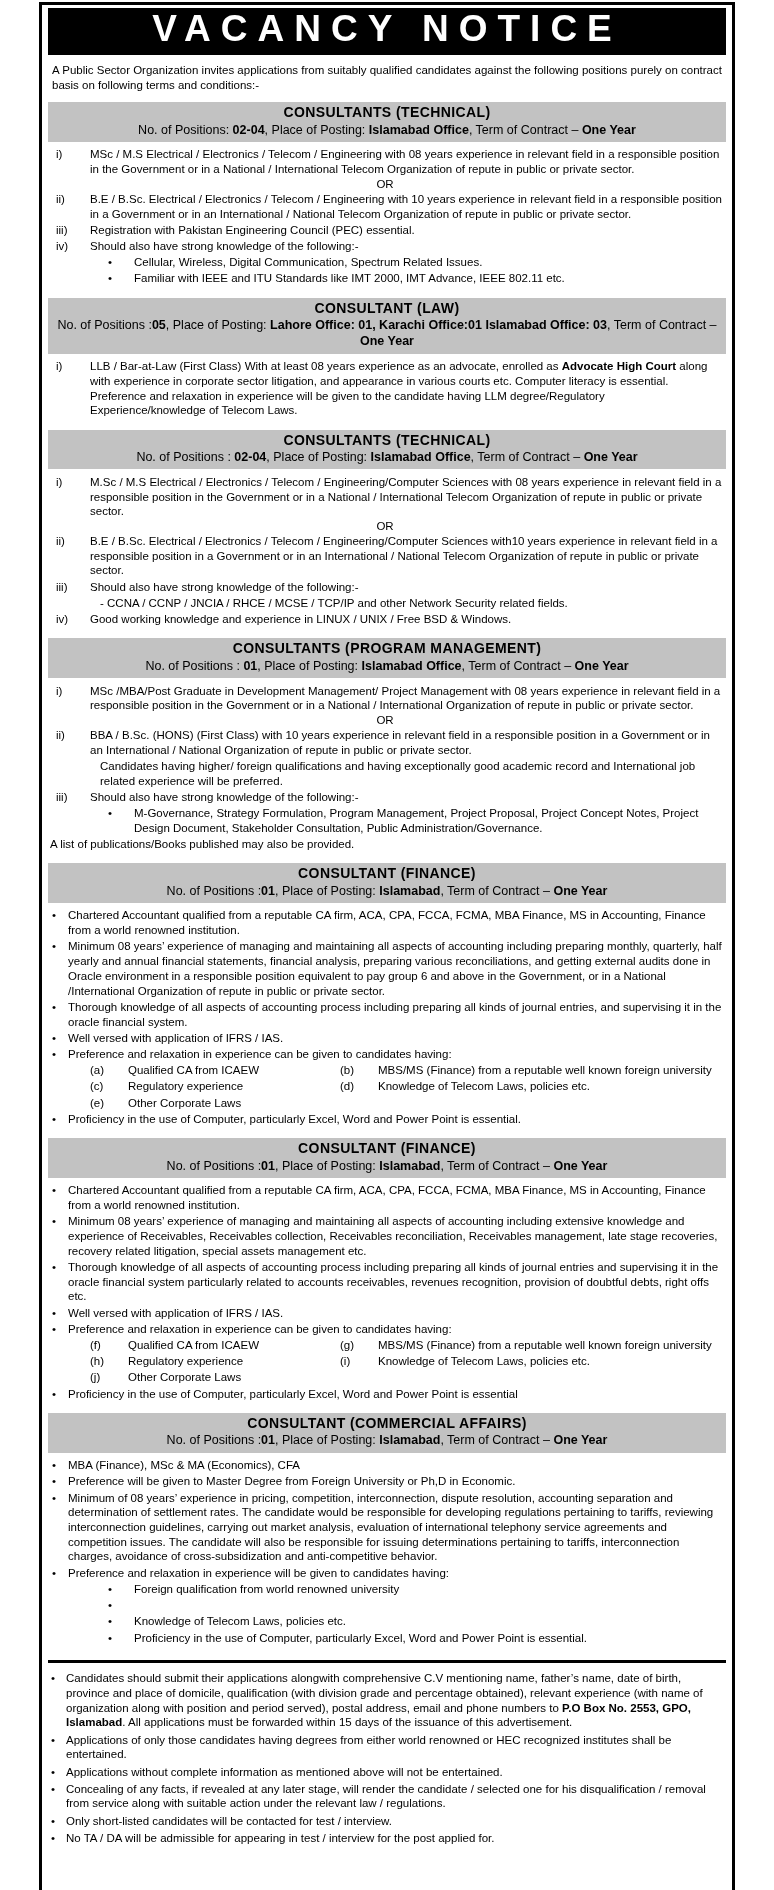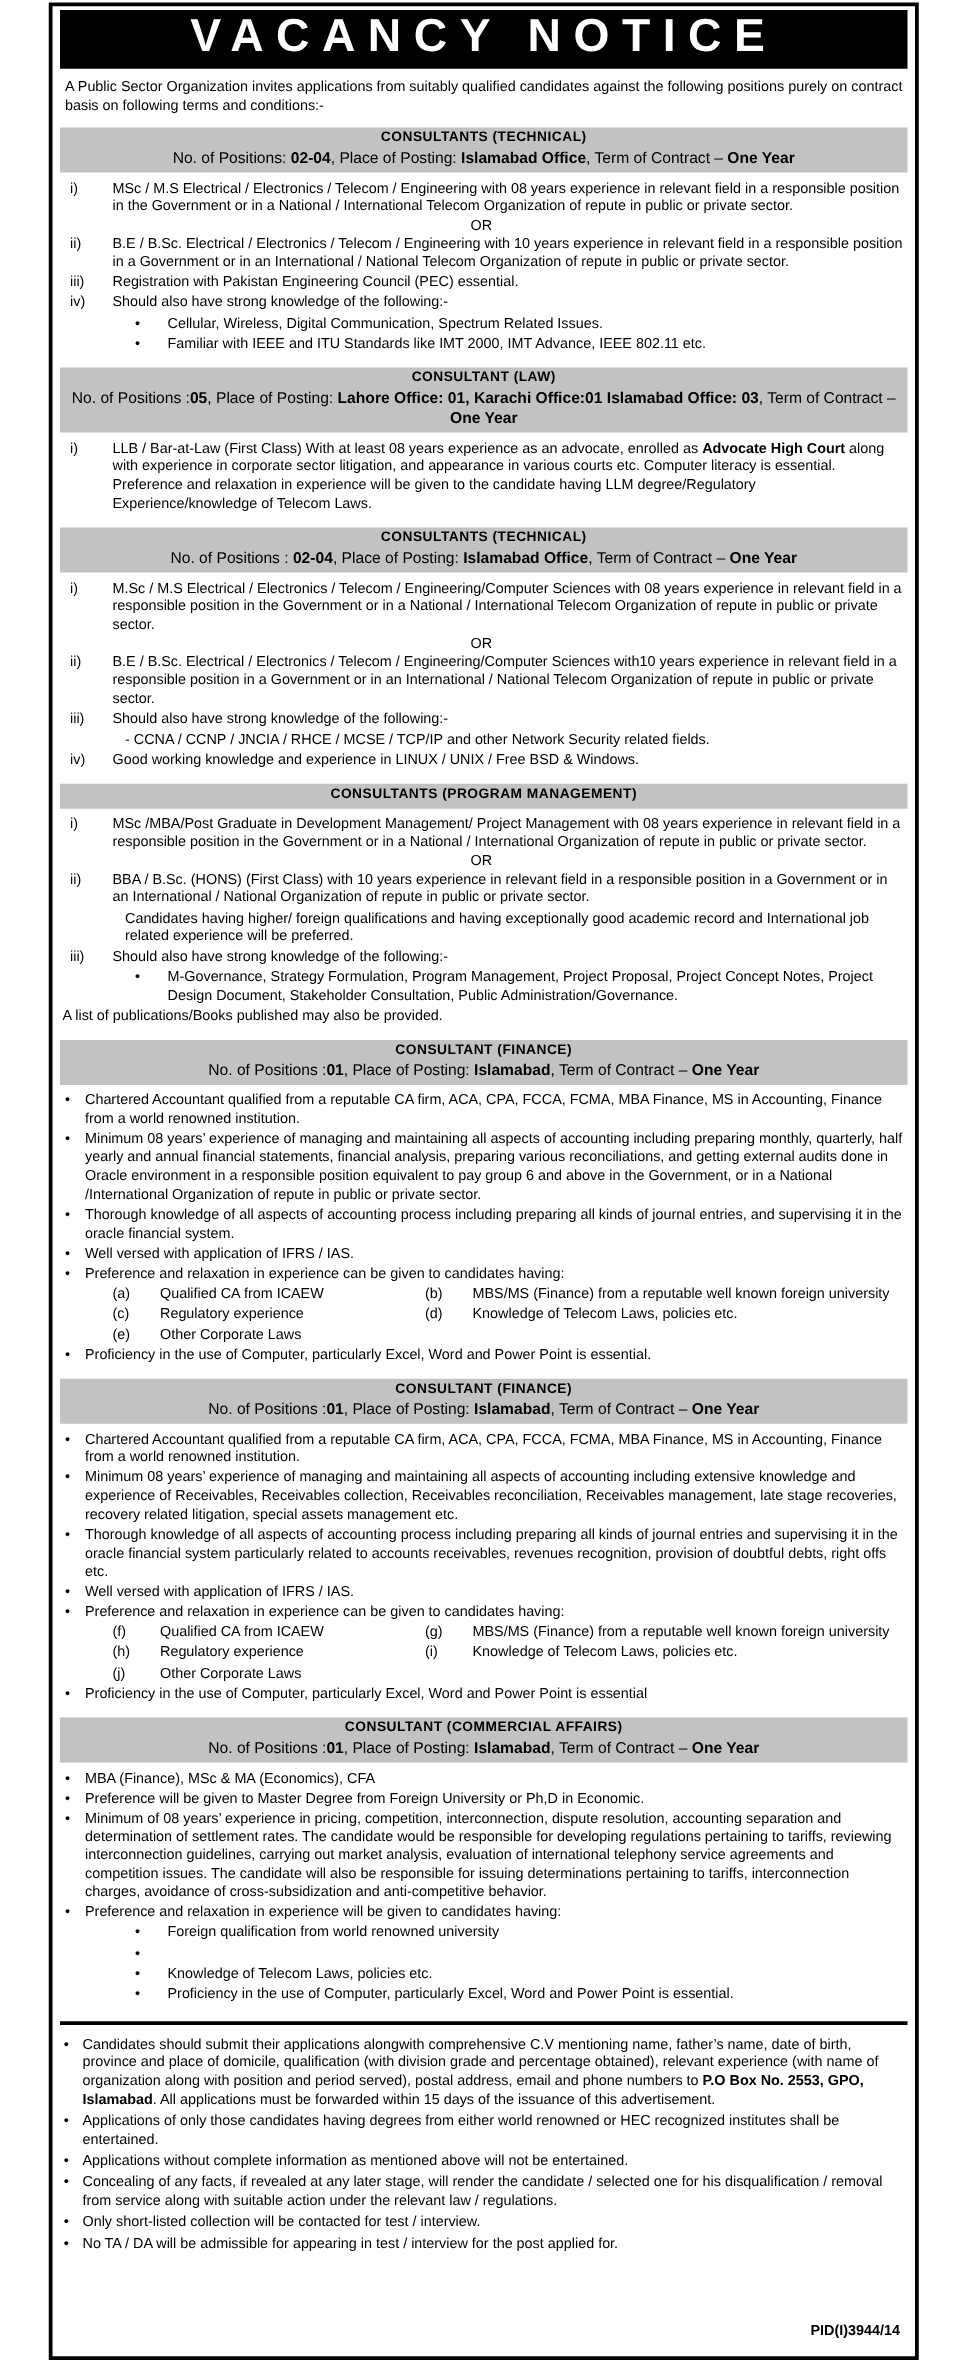--- a/index.html
+++ b/index.html
@@ -38,21 +38,21 @@
     line-height:1.32;
     padding:2px 6px 4px 6px;
   }
   .section-header {
     background:var(--bar-bg,#c2c2c2);
     text-align:center;
     padding:2px 8px 4px;
     margin:5px 2px 3px 2px;
   }
   .section-heading {
-    font-size:11px;
+    font-size:14px;
     font-weight:700;
     letter-spacing:.4px;
     line-height:1.25;
   }
   .section-meta {
     font-size:12.5px;
     line-height:1.3;
   }
   .b { font-weight:700; }
   .section-body { padding:1px 6px 5px 2px; }
@@ -177,20 +177,21 @@
           </div>
           <div class="row numbered">
             <span class="lbl">iv)</span>
             <div class="txt">Good working knowledge and experience in LINUX / UNIX / Free BSD &amp; Windows.</div>
           </div>
         </div>
       </section>
       <section class="notice-section">
         <div class="section-header">
           <h2 class="section-heading">CONSULTANTS (PROGRAM MANAGEMENT)</h2>
+          <p class="section-meta"><span>No. of Positions : </span><span class="b">01</span><span>, Place of Posting: </span><span class="b">Islamabad Office</span><span>, Term of Contract – </span><span class="b">One Year</span></p>
         </div>
         <div class="section-body">
           <div class="row numbered">
             <span class="lbl">i)</span>
             <div class="txt">MSc /MBA/Post Graduate in Development Management/ Project Management with 08 years experience in relevant field in a responsible position in the Government or in a National / International Organization of repute in public or private sector.</div>
           </div>
           <div class="or-row">OR</div>
           <div class="row numbered">
             <span class="lbl">ii)</span>
             <div class="txt">BBA / B.Sc. (HONS) (First Class) with 10 years experience in relevant field in a responsible position in a Government or in an International / National Organization of repute in public or private sector.</div>
@@ -381,21 +382,21 @@
         <div class="row bullet">
           <span class="lbl">•</span>
           <div class="txt">Applications without complete information as mentioned above will not be entertained.</div>
         </div>
         <div class="row bullet">
           <span class="lbl">•</span>
           <div class="txt">Concealing of any facts, if revealed at any later stage, will render the candidate / selected one for his disqualification / removal from service along with suitable action under the relevant law / regulations.</div>
         </div>
         <div class="row bullet">
           <span class="lbl">•</span>
-          <div class="txt">Only short-listed collection will be contacted for test / interview.</div>
+          <div class="txt">Only short-listed candidates will be contacted for test / interview.</div>
         </div>
         <div class="row bullet">
           <span class="lbl">•</span>
           <div class="txt">No TA / DA will be admissible for appearing in test / interview for the post applied for.</div>
         </div>
       </div>
     <div class="pid">PID(I)3944/14</div>
   </footer>
 </div>
 

